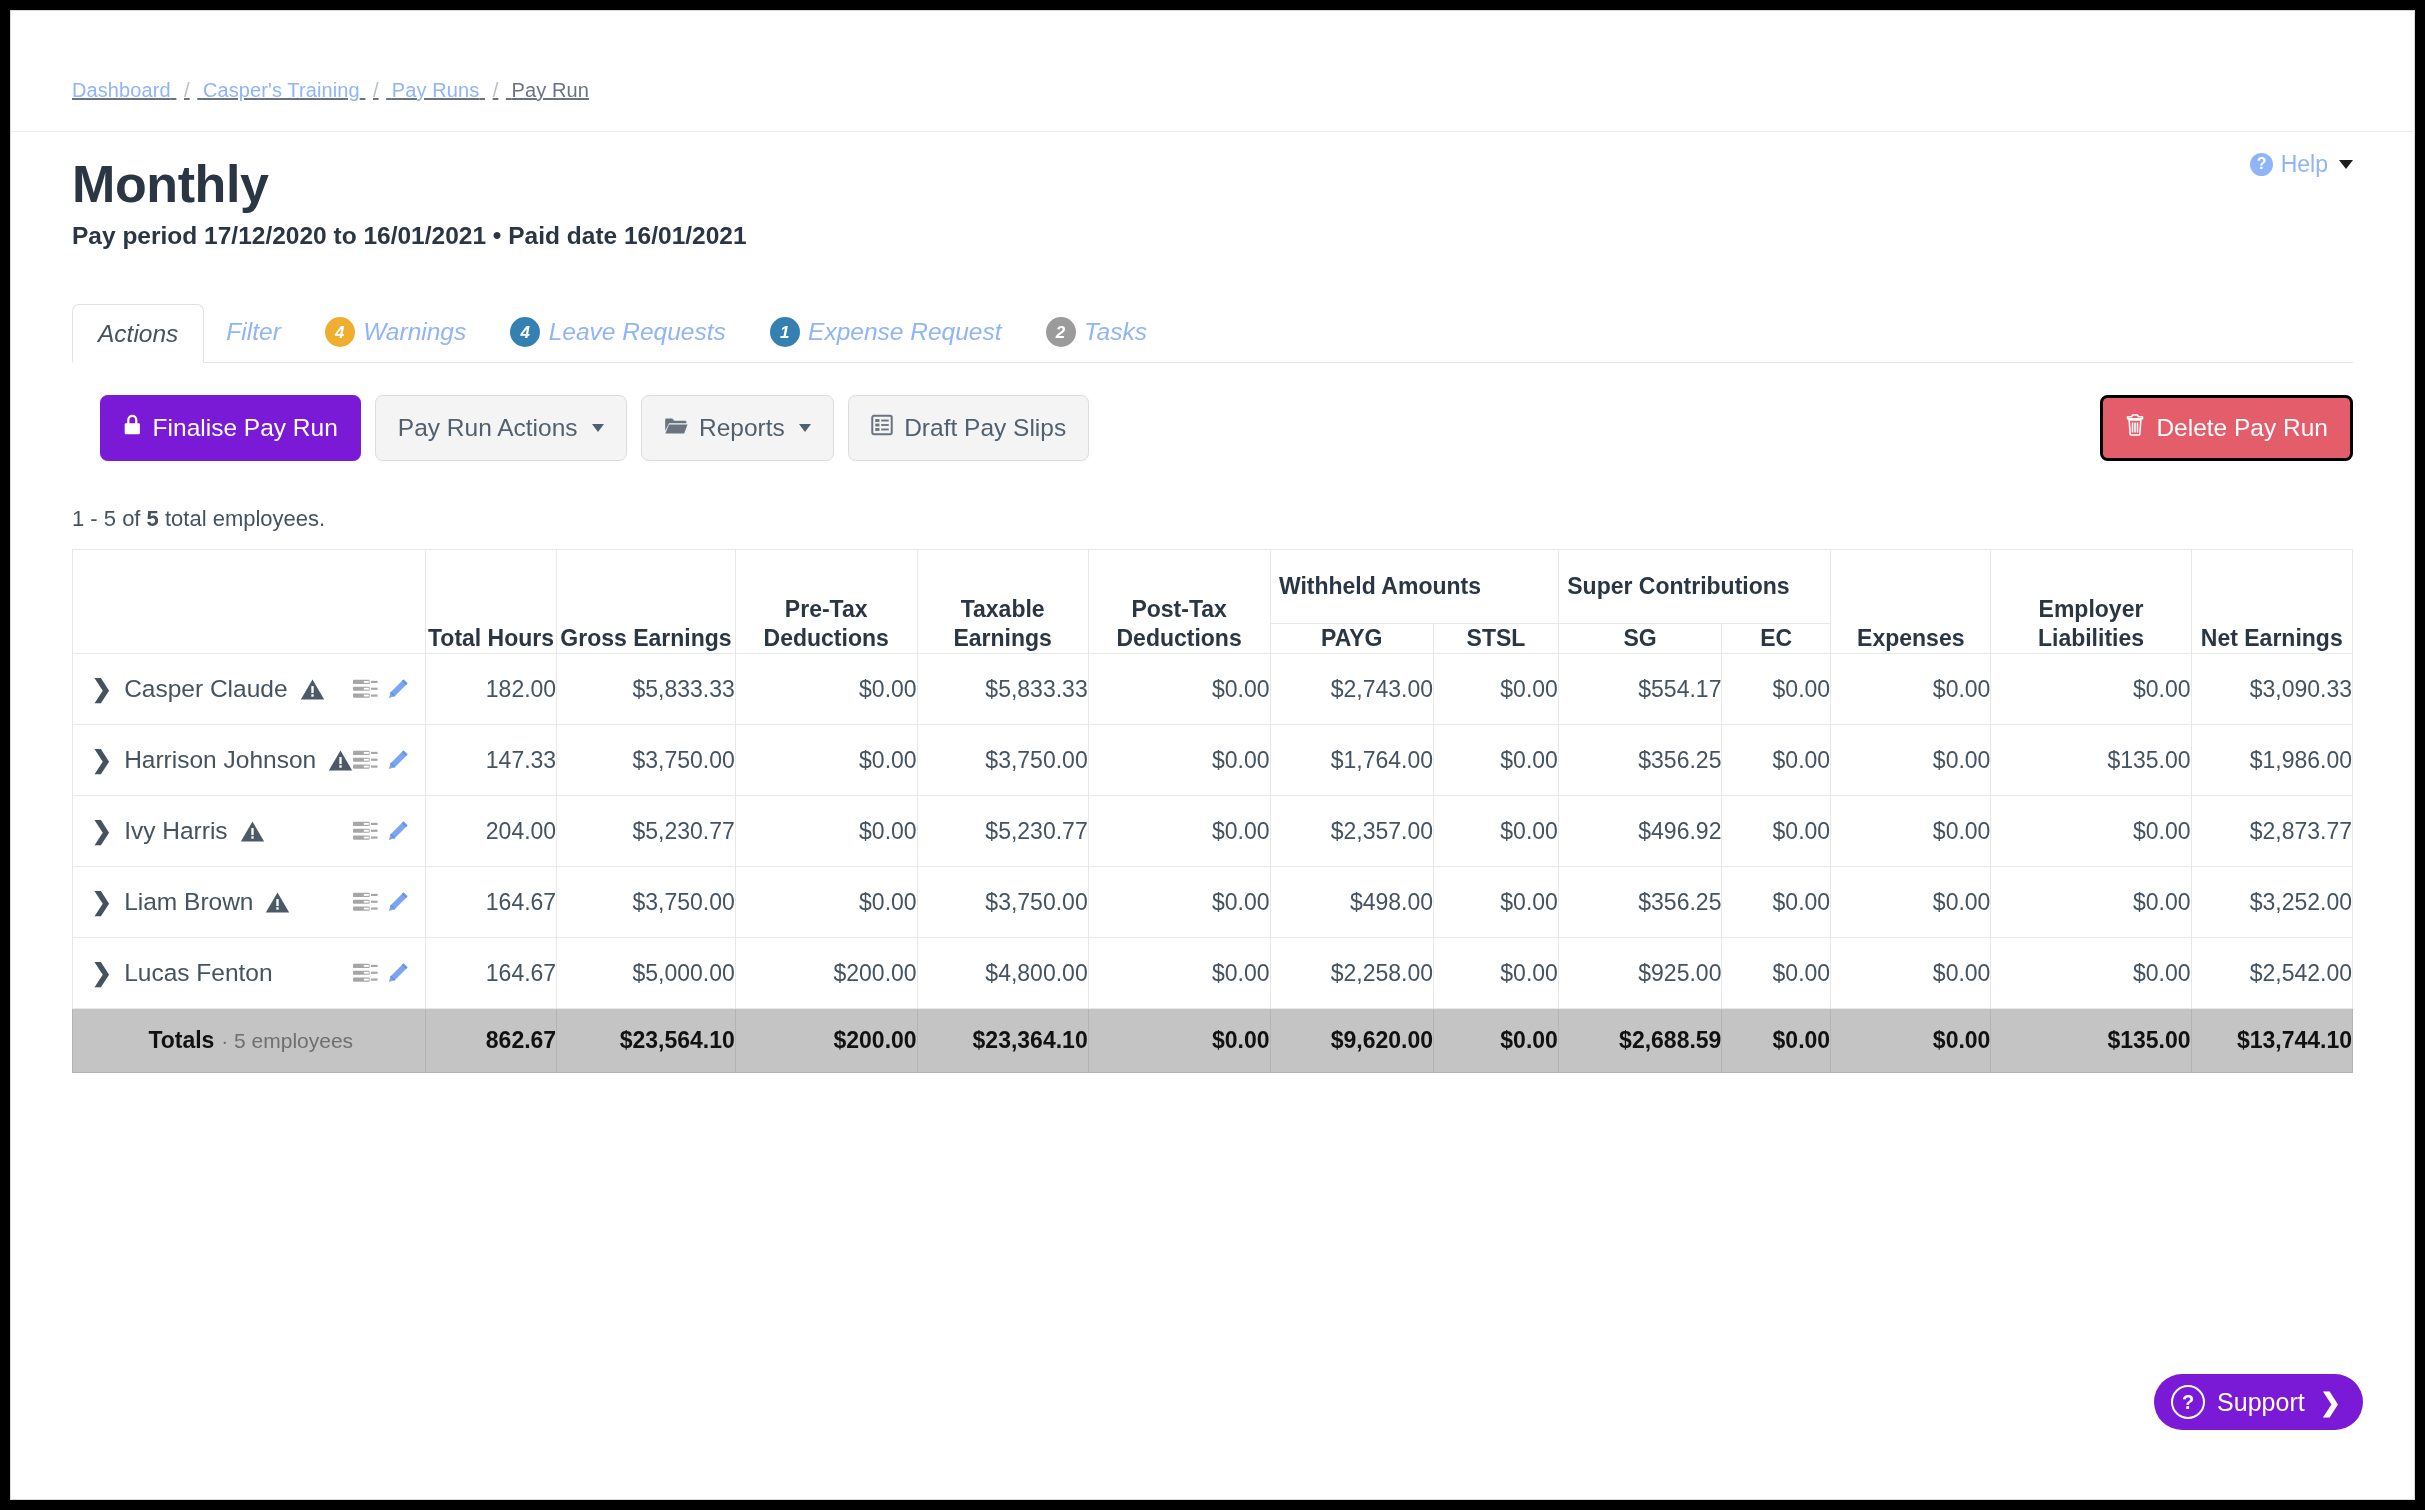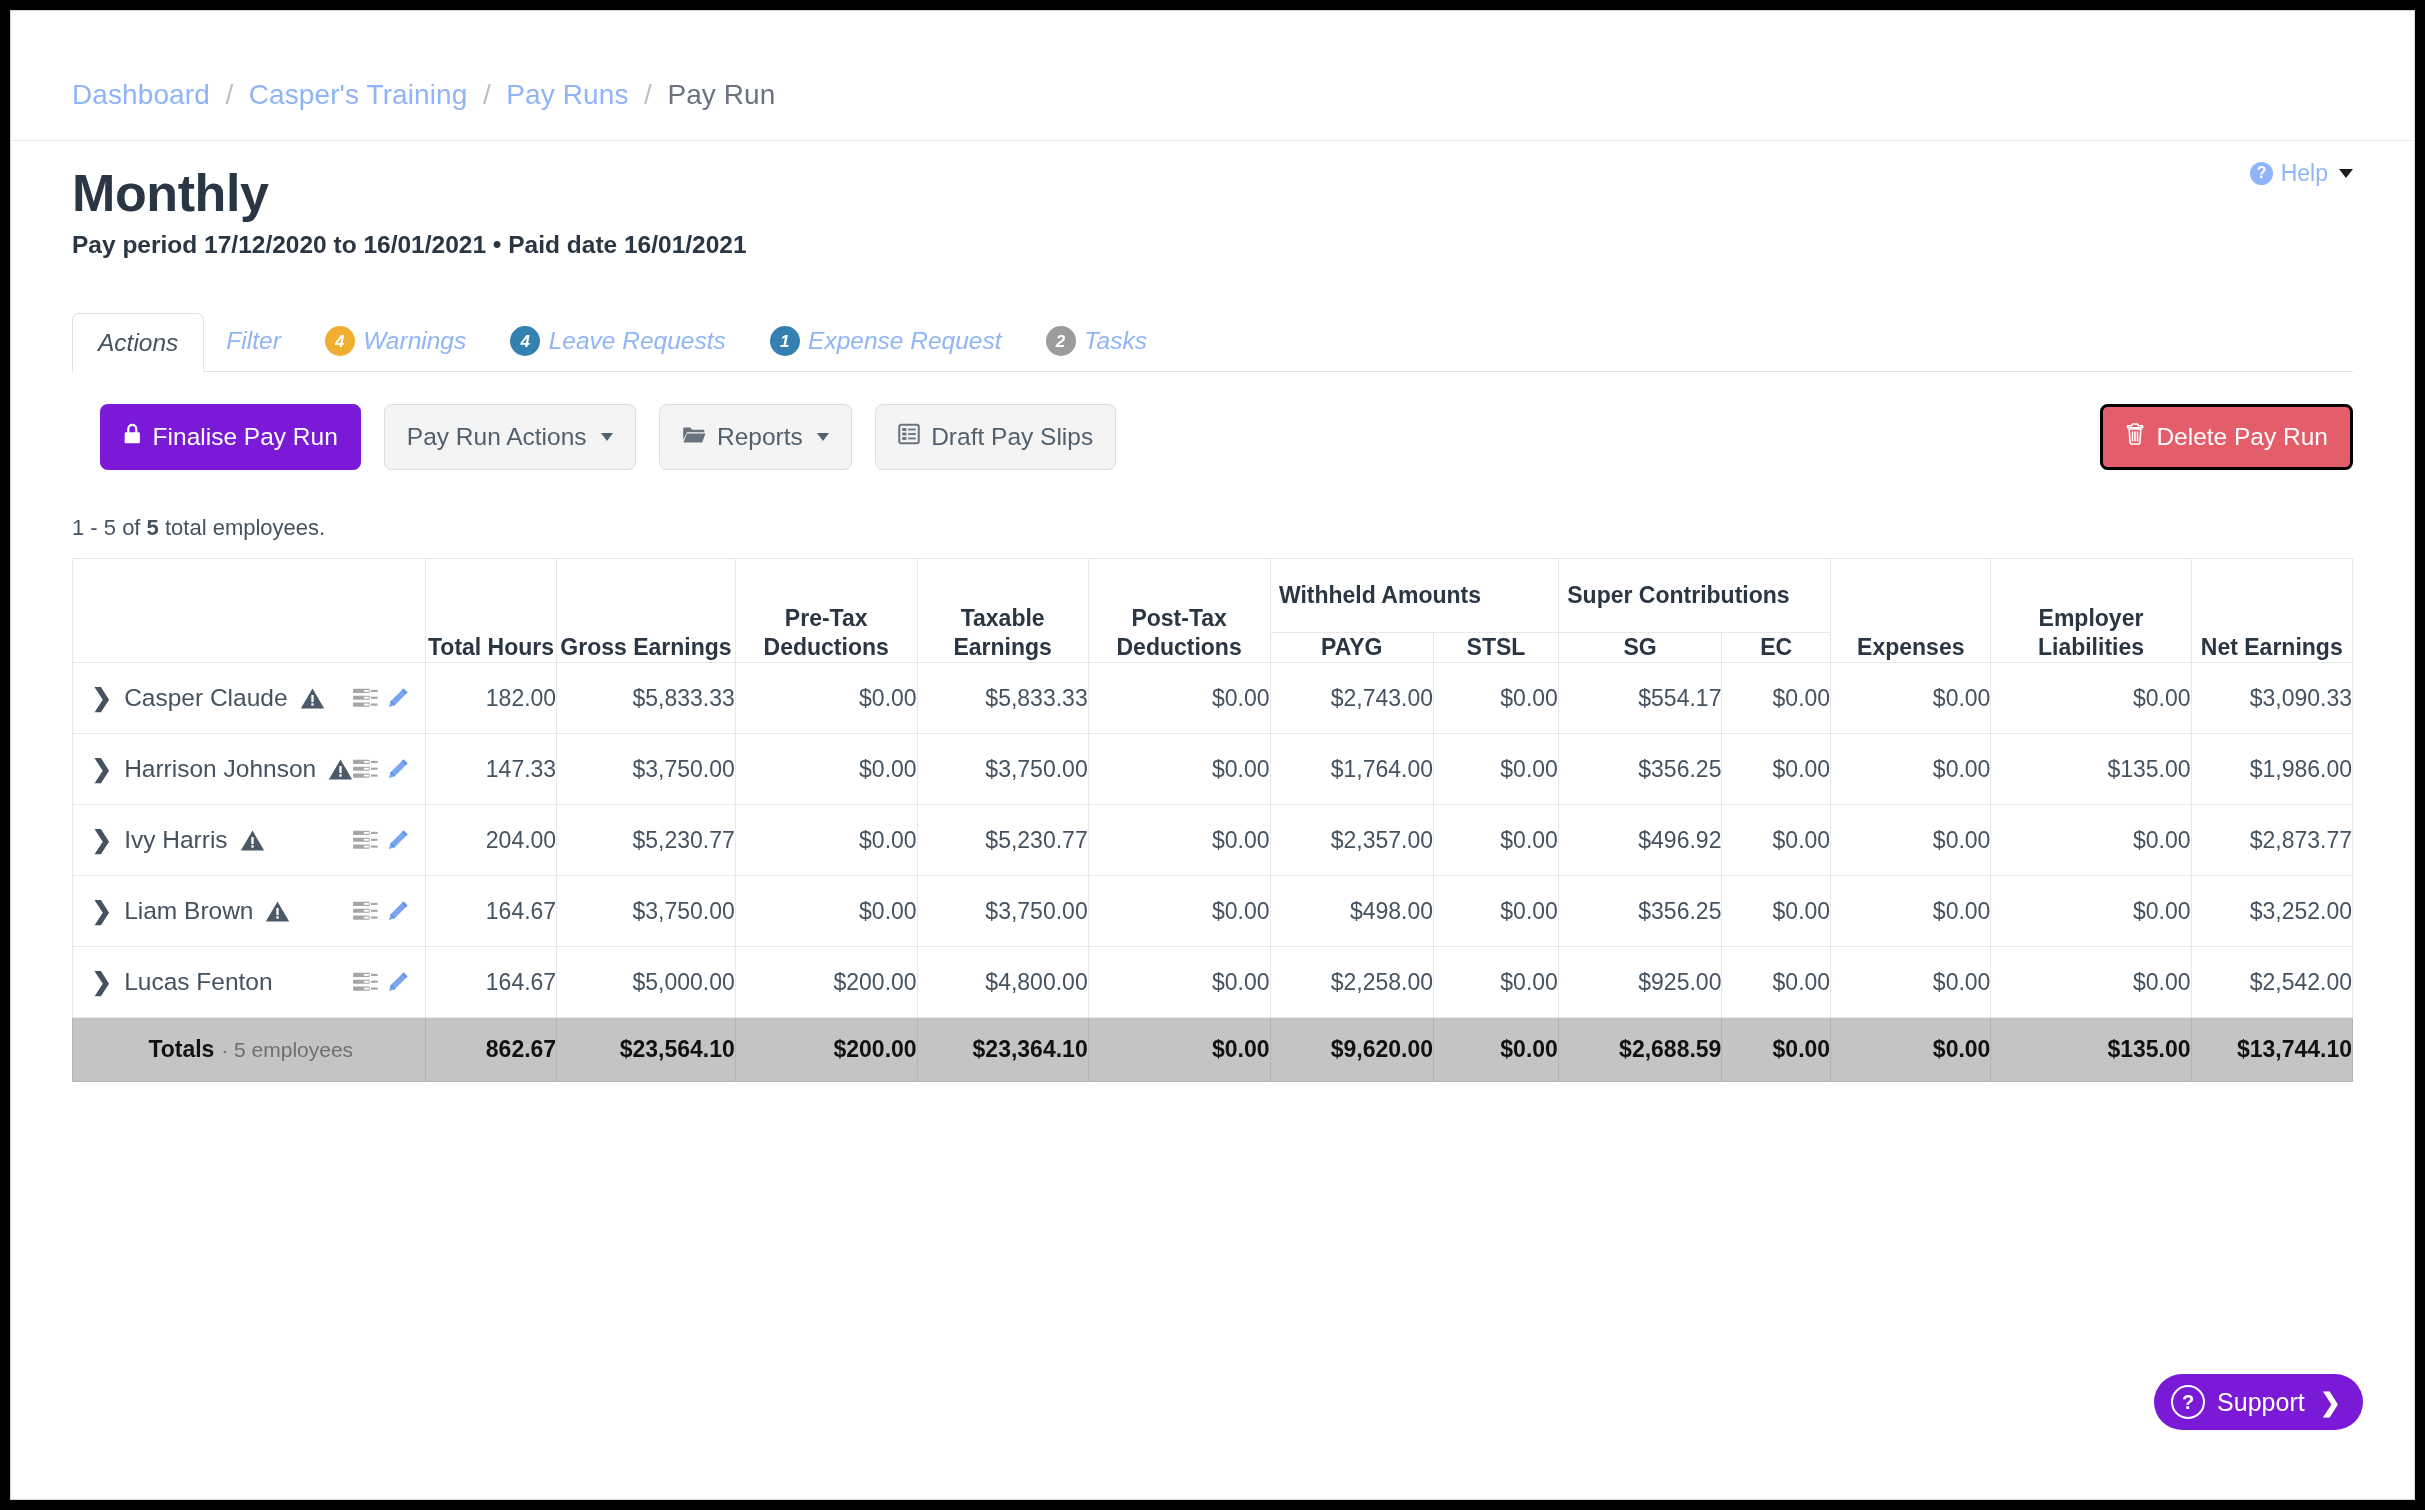--- a/index.html
+++ b/index.html
@@ -19,23 +19,24 @@
   }
   .inner {
     position: relative;
     width: 100%; height: 100%;
     padding: 0 61px;
   }
 
   
   .breadcrumb {
     padding-top: 68px;
-    font-size: 28px;
+    font-size: 20px;
     color: #6b7280;
     letter-spacing: 0.1px;
+    text-decoration: underline;
   }
   .breadcrumb a {
     color: #8fb4f7;
     text-decoration: none;
   }
   .breadcrumb .sep { color: #b9bfc9; margin: 0 7.6px; }
   .breadcrumb .current { color: #6b7280; }
 
   .hr-top {
     margin-top: 29px;
@@ -126,21 +127,21 @@
     flex: 0 0 auto;
     line-height: 1;
   }
 
   
   .btn-row {
     margin-top: 30px;
     position: relative;
     display: flex;
     align-items: center;
-    gap: 23px;
+    gap: 14px;
     height: 71px;
     padding-left: 28px;
   }
   .btn {
     height: 66px;
     border-radius: 7.6px;
     font-size: 24.5px;
     display: flex;
     align-items: center;
     gap: 11px;

